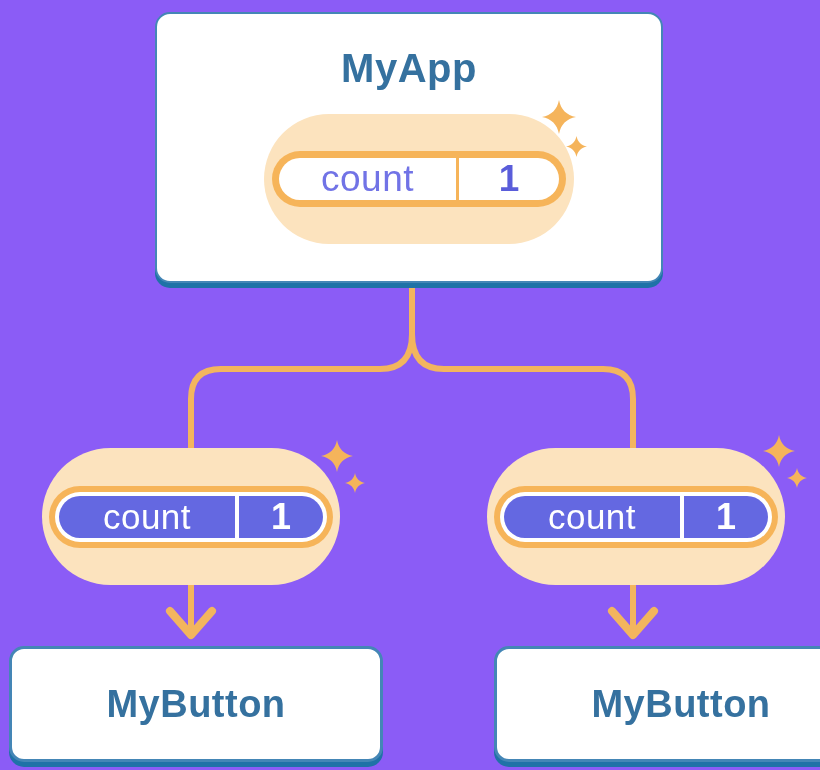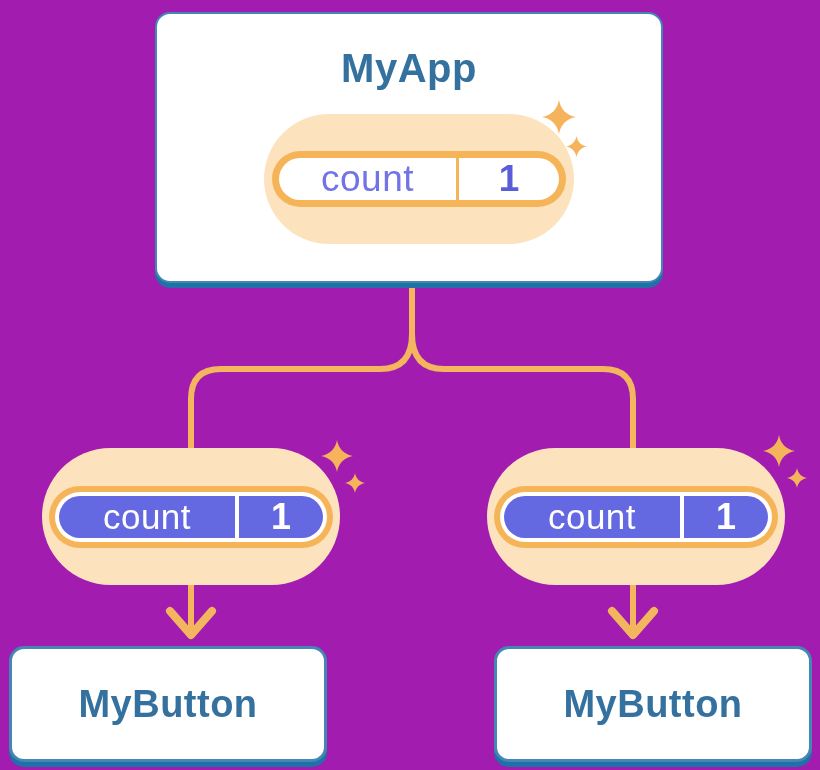--- a/index.html
+++ b/index.html
@@ -1,29 +1,29 @@
 <!DOCTYPE html>
 <html><head>
 <meta charset="utf-8">
 <style>
   html,body{margin:0;padding:0;background:#ffffff;}
   .canvas{
-    position:relative;width:820px;height:770px;background:#a21caf;overflow:hidden;
+    position:relative;width:820px;height:770px;background:#8b5cf6;overflow:hidden;
     font-family:"Liberation Sans",sans-serif;
   }
   .connectors{position:absolute;left:0;top:0;z-index:1;}
   .ln{fill:none;stroke:#F3B55E;stroke-width:6;stroke-linecap:round;}
   .ah{fill:none;stroke:#F3B55E;stroke-width:8;stroke-linecap:round;stroke-linejoin:round;}
 
   .card{
     position:absolute;background:#ffffff;border:2px solid #4486B6;border-radius:15px;
     box-shadow:0 5px 0 #1F72A7;box-sizing:border-box;z-index:2;
   }
   .root-card{left:155px;top:12px;width:508px;height:271px;}
-  .leaf-card{width:318px;height:116px;display:flex;align-items:center;justify-content:center;border-width:3px;}
+  .leaf-card{width:374px;height:116px;display:flex;align-items:center;justify-content:center;border-width:3px;}
   .leaf-left{left:9px;top:646px;}
   .leaf-right{left:494px;top:646px;}
   .card-title{
     color:#35719F;font-weight:700;letter-spacing:.5px;
   }
   .root-title{position:absolute;left:0;right:0;top:32px;text-align:center;font-size:40px;}
   .leaf-title{font-size:38px;}
 
   .pill{position:absolute;background:#FCE3BE;border-radius:999px;padding:8px;display:flex;box-sizing:border-box;z-index:3;align-items:center;}
   .pill-ring{background:#F6B459;border-radius:999px;padding:7px;flex:1;display:flex;}

